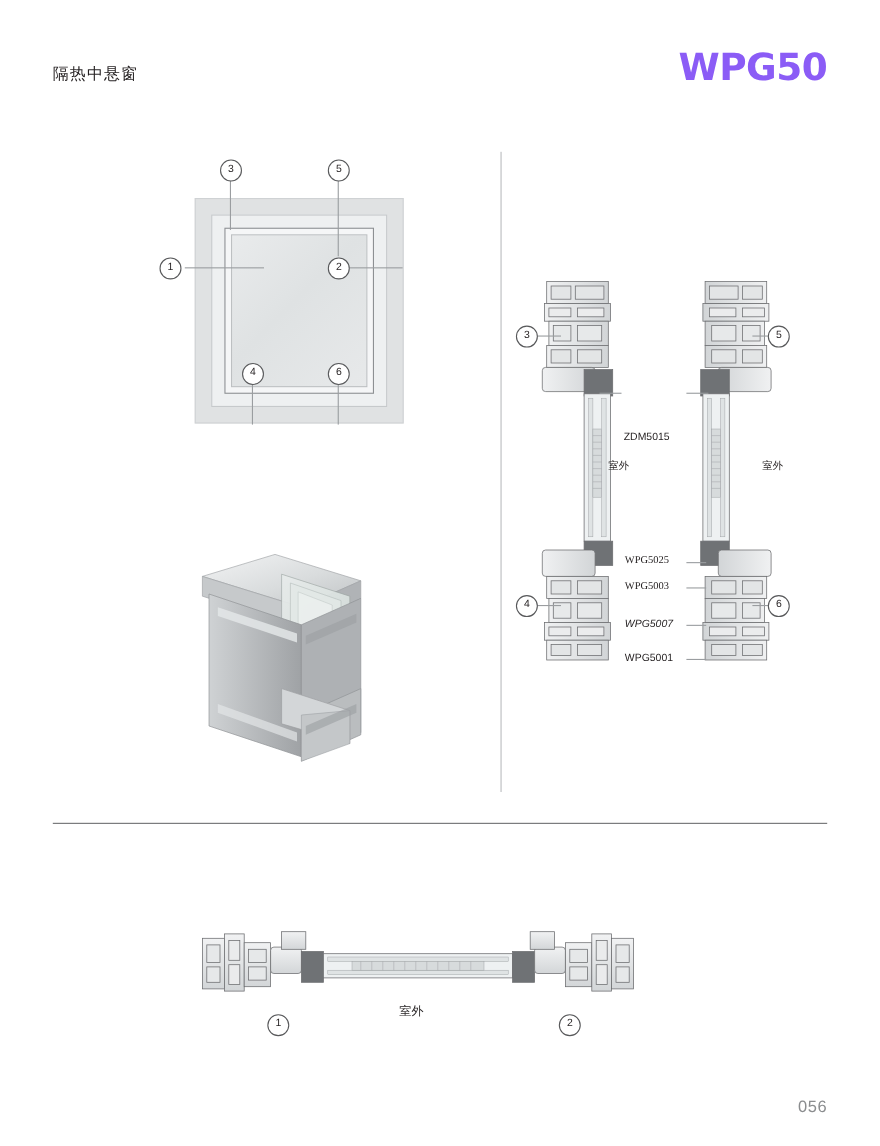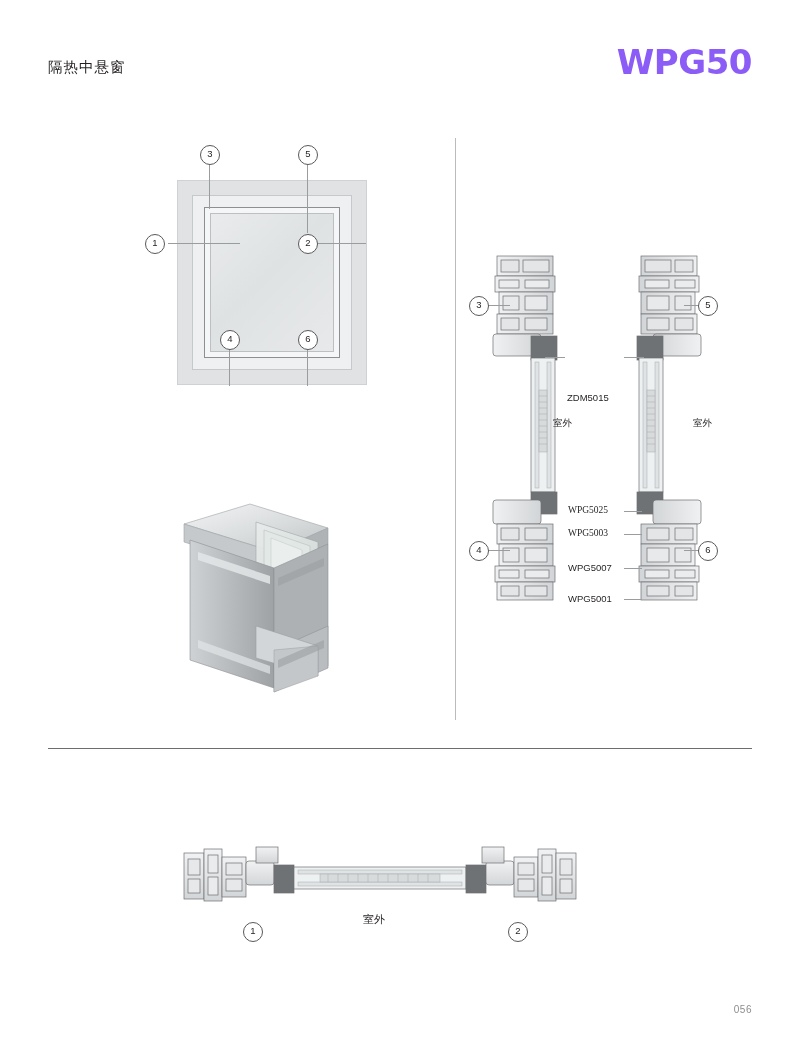--- a/index.html
+++ b/index.html
@@ -159,21 +159,21 @@
     font-size: 11px;
     color: #231f20;
     white-space: nowrap;
   }
 
   
   .page-number {
     position: absolute;
     right: 48px;
     bottom: 27px;
-    font-size: 10px;
+    font-size: 15px;
     color: #8b8d8f;
     letter-spacing: 0.5px;
   }
 </style>
 </head>
 <body>
 
 <div class="page-header">
   <div class="header-title">隔热中悬窗</div>
   <div class="header-code">WPG50</div>
@@ -378,21 +378,21 @@
 <div class="leader h" style="left:624px; top:357px; width:20px;"></div>
 <div class="part-label" style="left:567px; top:352px;margin-top:40px;">ZDM5015</div>
 
 <div class="leader h" style="left:624px; top:511px; width:18px;"></div>
 <div class="part-label" style="left:568px; top:505px;font-family:Liberation Serif, serif;">WPG5025</div>
 
 <div class="leader h" style="left:624px; top:534px; width:18px;"></div>
 <div class="part-label" style="left:568px; top:528px;font-family:Liberation Serif, serif;">WPG5003</div>
 
 <div class="leader h" style="left:624px; top:568px; width:18px;"></div>
-<div class="part-label" style="left:568px; top:562px;">WPG5007</div>
+<div class="part-label" style="left:568px; top:562px;font-style:italic;">WPG5007</div>
 
 <div class="leader h" style="left:624px; top:599px; width:18px;"></div>
 <div class="part-label" style="left:568px; top:593px;">WPG5001</div>
 
 <div class="cn-label" style="left:553px; top:417px;">室外</div>
 <div class="cn-label" style="left:693px; top:417px;">室外</div>
 
 <svg class="section-svg" style="left:180px; top:845px; width:400px; height:62px;" viewBox="0 0 400 62" xmlns="http://www.w3.org/2000/svg">
   <defs>
     <linearGradient id="secC" x1="0" y1="0" x2="0" y2="1">

